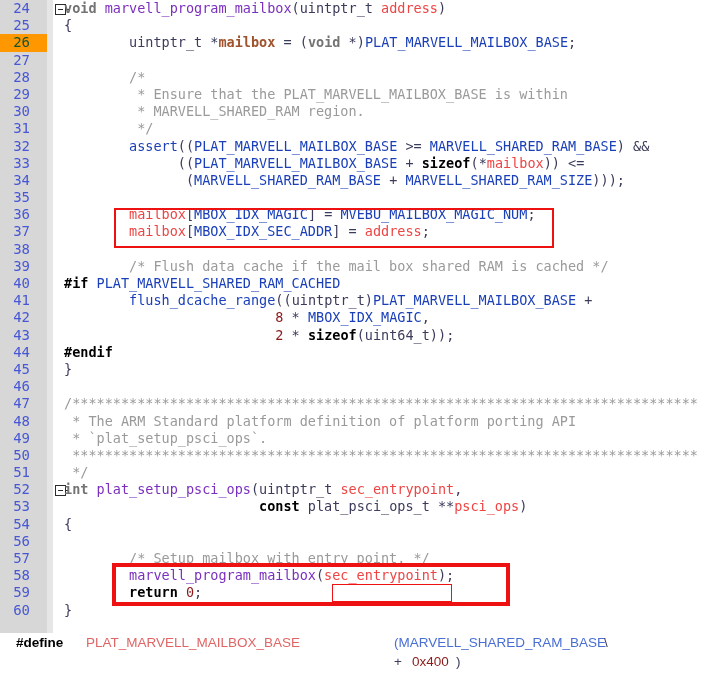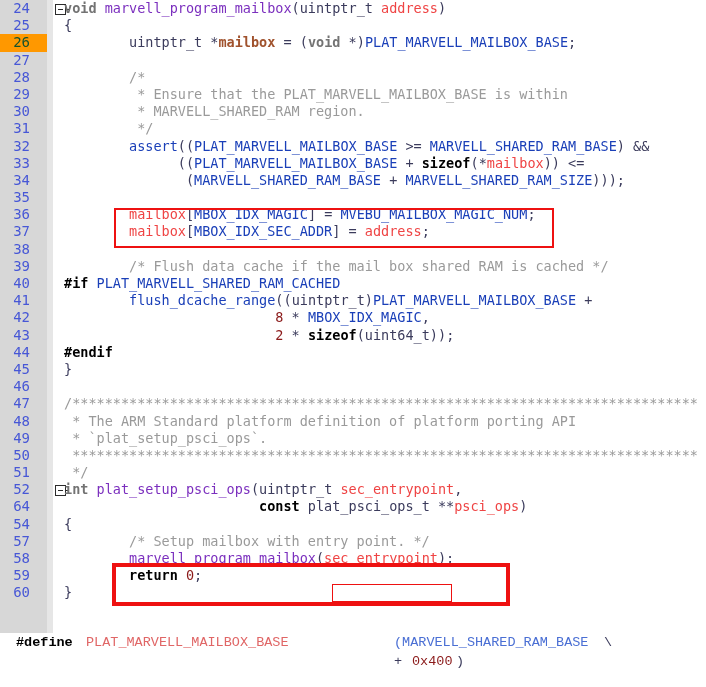--- a/index.html
+++ b/index.html
@@ -81,21 +81,21 @@
 
   
   .bottom-pane {
     position:absolute; left:0; top:633px; width:706px; height:54px;
     background:#ffffff;
   }
   .brow { position:relative; height:19px; line-height:19px; white-space:pre; }
   .btext {
     position:absolute; top:0; height:19px;
     font-size:13.5px;
-    font-family:Liberation Mono, monospace;
+    font-family:Liberation Sans, sans-serif;
     text-align:right;
   }
   .defkw  { color:#000; font-weight:bold; }
   .defname{ color:#e06666; }
   .defmac { color:#4a6fd4; }
   .defnum { color:#8b1a1a; }
   .defpunc{ color:#3b3b5c; }
 </style>
 </head>
 <body>
@@ -129,22 +129,23 @@
         <div class="row"><div class="lnum">43</div><div class="ctext"><span class="plain">                          </span><span class="num">2</span><span class="plain"> </span><span class="plain">*</span><span class="plain"> </span><span class="kwb">sizeof</span><span class="plain">(</span><span class="id">uint64_t</span><span class="plain">)</span><span class="plain">)</span><span class="plain">;</span></div></div>
         <div class="row"><div class="lnum">44</div><div class="ctext"><span class="kwb">#</span><span class="kwb">endif</span></div></div>
         <div class="row"><div class="lnum">45</div><div class="ctext"><span class="plain">}</span></div></div>
         <div class="row"><div class="lnum">46</div><div class="ctext"></div></div>
         <div class="row"><div class="lnum">47</div><div class="ctext"><span class="cmt">/*****************************************************************************</span></div></div>
         <div class="row"><div class="lnum">48</div><div class="ctext"><span class="cmt"> * The ARM Standard platform definition of platform porting API</span></div></div>
         <div class="row"><div class="lnum">49</div><div class="ctext"><span class="cmt"> * `plat_setup_psci_ops`.</span></div></div>
         <div class="row"><div class="lnum">50</div><div class="ctext"><span class="cmt"> *****************************************************************************</span></div></div>
         <div class="row"><div class="lnum">51</div><div class="ctext"><span class="cmt"> */</span></div></div>
         <div class="row"><div class="lnum">52</div><span class="foldbox"></span><span class="foldtail"></span><div class="ctext"><span class="kw">int</span><span class="plain"> </span><span class="fn">plat_setup_psci_ops</span><span class="plain">(</span><span class="id">uintptr_t</span><span class="plain"> </span><span class="varm">sec_entrypoint</span><span class="plain">,</span></div></div>
-        <div class="row"><div class="lnum">64</div><div class="ctext"><span class="plain">                        </span><span class="kwb">const</span><span class="plain"> </span><span class="id">plat_psci_ops_t</span><span class="plain"> </span><span class="plain">*</span><span class="plain">*</span><span class="varm">psci_ops</span><span class="plain">)</span></div></div>
+        <div class="row"><div class="lnum">53</div><div class="ctext"><span class="plain">                        </span><span class="kwb">const</span><span class="plain"> </span><span class="id">plat_psci_ops_t</span><span class="plain"> </span><span class="plain">*</span><span class="plain">*</span><span class="varm">psci_ops</span><span class="plain">)</span></div></div>
         <div class="row"><div class="lnum">54</div><div class="ctext"><span class="plain">{</span></div></div>
+        <div class="row"><div class="lnum">56</div><div class="ctext"></div></div>
         <div class="row"><div class="lnum">57</div><div class="ctext"><span class="cmt">        /* Setup mailbox with entry point. */</span></div></div>
         <div class="row"><div class="lnum">58</div><div class="ctext"><span class="plain">        </span><span class="fn">marvell_program_mailbox</span><span class="plain">(</span><span class="varm">sec_entrypoint</span><span class="plain">)</span><span class="plain">;</span></div></div>
         <div class="row"><div class="lnum">59</div><div class="ctext"><span class="plain">        </span><span class="kwb">return</span><span class="plain"> </span><span class="num">0</span><span class="plain">;</span></div></div>
         <div class="row"><div class="lnum">60</div><div class="ctext"><span class="plain">}</span></div></div>
       </div>
 
     <div class="annot" style="left:114px; top:208px; width:440px; height:40px;"></div>
 
     <div class="annot thick" style="left:112px; top:563px; width:398px; height:43px;"></div>
 

